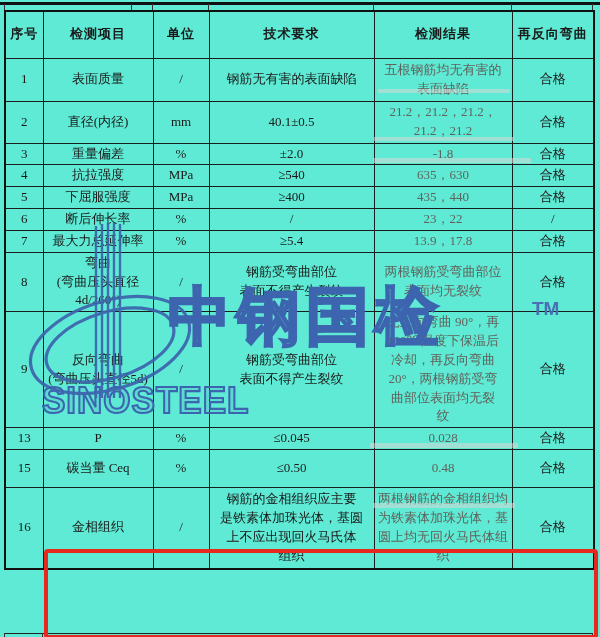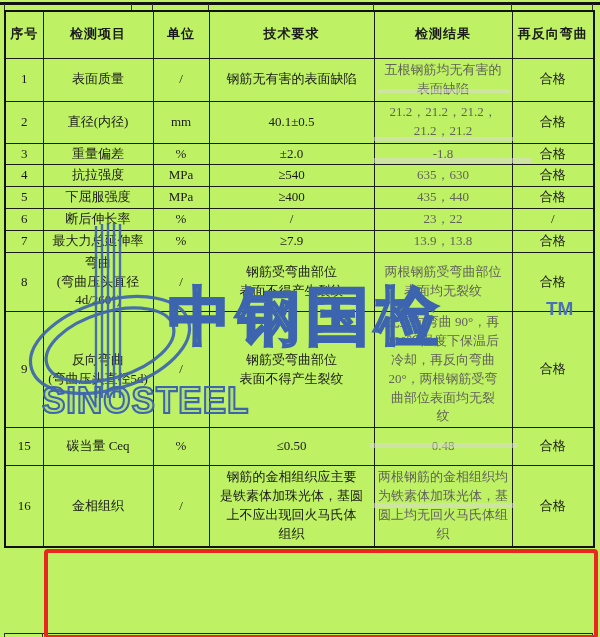--- a/index.html
+++ b/index.html
@@ -1,16 +1,16 @@
 <!DOCTYPE html>
 <html><head>
 <meta charset="utf-8">
 <style>
   html,body{margin:0;padding:0;background:#fff;}
-  #page{position:relative;width:600px;height:637px;background:#bef264;overflow:hidden;
+  #page{position:relative;width:600px;height:637px;background:#5eead4;overflow:hidden;
         font-family:"Liberation Serif","DejaVu Serif",serif;color:#1a1a1a;}
 
   
   .top-rule{position:absolute;left:0;top:2px;width:600px;height:3px;background:#111;}
   .stub{position:absolute;top:4px;width:1px;height:7px;background:#333;}
   .bstub{position:absolute;top:633px;width:1px;height:4px;background:#333;}
   .bottom-rule{position:absolute;left:4px;top:633px;width:589px;height:1px;background:#222;}
 
   table.report{position:absolute;left:4px;top:10px;width:589px;border-collapse:collapse;
                table-layout:fixed;}
@@ -26,21 +26,21 @@
   .streak{position:absolute;background:#d8d8d6;opacity:.55;pointer-events:none;}
 
   
   #watermark{position:absolute;left:0;top:0;width:600px;height:637px;pointer-events:none;z-index:5;}
   .wm-cn{position:absolute;left:168px;top:286px;width:410px;font-size:63px;font-weight:bold;
          letter-spacing:6px;line-height:1;color:rgba(70,108,179,0.10);
          -webkit-text-stroke:2.5px #3d64ae;font-family:"Liberation Serif",serif;}
   .wm-en{position:absolute;left:42px;top:380px;font-size:35px;font-weight:bold;letter-spacing:1px;
          color:rgba(70,108,179,0.12);-webkit-text-stroke:2px #3d64ae;
          font-family:"Liberation Sans","DejaVu Sans",sans-serif;transform:scaleY(1.05);}
-  .wm-tm{position:absolute;left:546px;top:298px;font-size:19px;font-weight:bold;color:#4a6fb5;
+  .wm-tm{position:absolute;left:532px;top:298px;font-size:19px;font-weight:bold;color:#4a6fb5;
          font-family:"Liberation Sans",sans-serif;}
   #logo{position:absolute;left:14px;top:218px;}
 
   
   #highlight{position:absolute;left:44px;top:549px;width:546px;height:82px;
              border:4px solid #e8281e;border-radius:4px;z-index:6;pointer-events:none;}
 </style>
 </head>
 <body>
 
@@ -120,22 +120,22 @@
       <td>断后伸长率</td>
       <td>%</td>
       <td>/</td>
       <td class="result">23，22</td>
       <td class="verdict">/</td>
     </tr>
     <tr style="height:19px">
       <td class="num">7</td>
       <td>最大力总延伸率</td>
       <td>%</td>
-      <td>≥7.9</td>
-      <td class="result">13.9，13.8</td>
+      <td>≥5.4</td>
+      <td class="result">13.9，17.8</td>
       <td class="verdict">合格</td>
     </tr>
     <tr style="height:54px">
       <td class="num">8</td>
       <td>弯曲
 (弯曲压头直径
 4d/260°)</td>
       <td>/</td>
       <td>钢筋受弯曲部位
 表面不得产生裂纹</td>
@@ -149,20 +149,28 @@
 (弯曲压头直径5d)</td>
       <td>/</td>
       <td>钢筋受弯曲部位
 表面不得产生裂纹</td>
       <td class="result">先正向弯曲 90°，再
 100℃温度下保温后
 冷却，再反向弯曲
 20°，两根钢筋受弯
 曲部位表面均无裂
 纹</td>
+      <td class="verdict">合格</td>
+    </tr>
+    <tr style="height:21px">
+      <td class="num">13</td>
+      <td>P</td>
+      <td>%</td>
+      <td>≤0.045</td>
+      <td class="result">0.028</td>
       <td class="verdict">合格</td>
     </tr>
     <tr style="height:38px">
       <td class="num">15</td>
       <td>碳当量 Ceq</td>
       <td>%</td>
       <td>≤0.50</td>
       <td class="result">0.48</td>
       <td class="verdict">合格</td>
     </tr>

